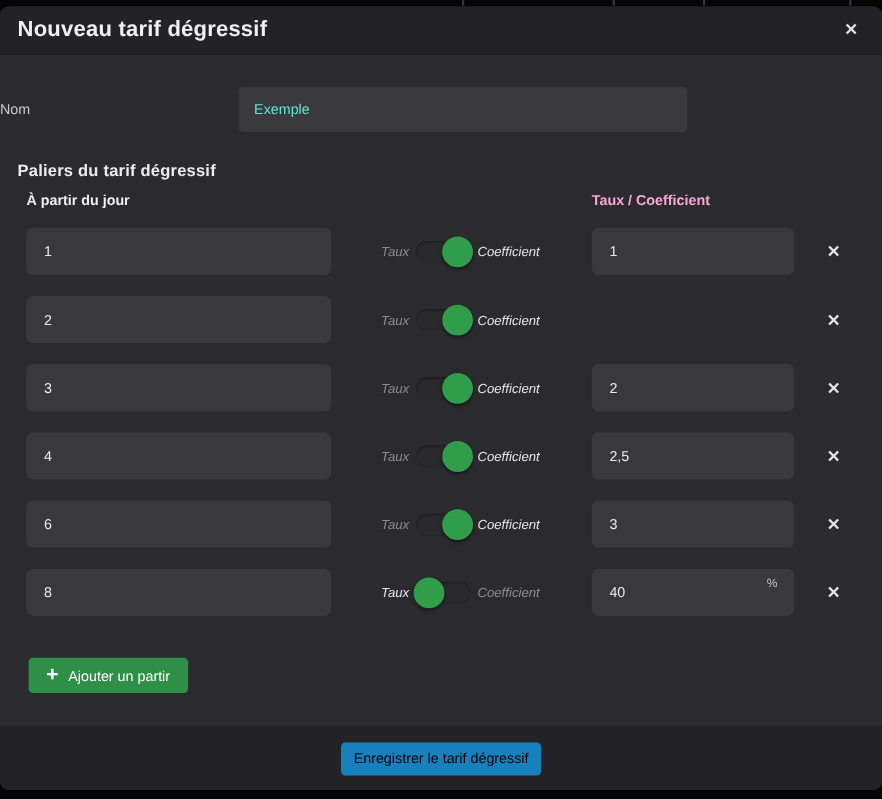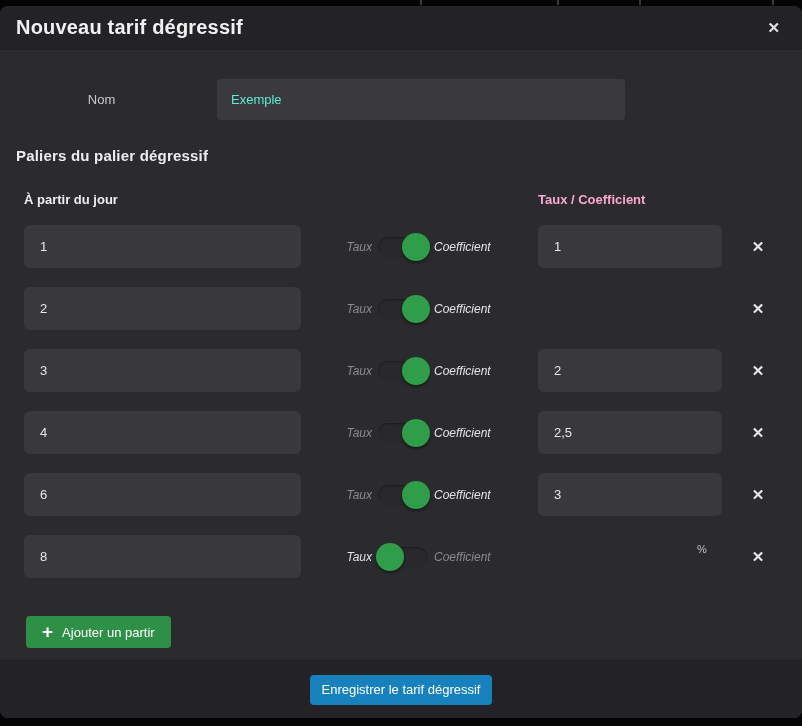--- a/index.html
+++ b/index.html
@@ -38,37 +38,37 @@
   .close-btn {
     margin-left: auto;
     background: none; border: none; cursor: pointer;
     color: #e3e3e3; font-size: 15px; font-weight: 700;
     padding: 4px 6px; line-height: 1;
   }
   
   .modal-body { flex: 1 1 auto; padding-top: 29px; position: relative; }
   .name-group { display: flex; align-items: center; height: 41px; }
   .name-label {
-    width: 203px; text-align: center; padding-right: 0;
+    width: 203px; text-align: left; padding-right: 0;
     color: #c9c9c9; font-size: 13px;
   }
   .name-input {
     margin-left: 14px;
     width: 408px; height: 41px;
     background: #3a3a3e; border: none; border-radius: 4px;
     color: #5eead4; font-size: 13px; padding: 0 14px;
     font-family: "Liberation Sans", "DejaVu Sans", sans-serif;
     outline: none;
   }
   .section-heading {
     margin: 26px 0 0 16px;
     color: #ededed; font-size: 15px; font-weight: 700;
     line-height: 20px; letter-spacing: .2px;
   }
-  .col-headers { position: relative; margin-top: 26px; height: 15px; padding-left: 40px; }
+  .col-headers { position: relative; margin-top: 8px; height: 15px; padding-left: 40px; }
   .col-headers .col-day {
     position: absolute; left: 24px; top: 0;
     color: #f0f0f0; font-size: 13px; font-weight: 700;
   }
   .col-headers .col-rate {
     position: absolute; left: 538px; top: 0;
     color: #f9a8d4; font-size: 13px; font-weight: 700;
   }
   .rows { margin-top: 18px; }
   .palier-row { position: relative; height: 43px; margin-bottom: 19px; }
@@ -130,21 +130,21 @@
   
   .modal-footer {
     flex: 0 0 58px; height: 58px;
     background: #232327;
     border-top: 1px solid #1e1e21;
     display: flex; align-items: center; justify-content: center;
   }
   .save-btn {
     height: 30px; padding: 0 12px;
     background: #1781be; border: none; border-radius: 4px;
-    color: #ffffff; font-size: 13px;
+    color: #000000; font-size: 13px;
     cursor: pointer;
     font-family: "Liberation Sans", "DejaVu Sans", sans-serif;
   }
 </style>
 </head>
 <body>
 
 <div class="backdrop">
   <div class="tab-sep" style="left:420px"></div>
   <div class="tab-sep" style="left:557px"></div>
@@ -159,21 +159,21 @@
     <button class="close-btn">✕</button>
   </div>
 
   <div class="modal-body">
 
     <div class="name-group">
       <label class="name-label">Nom</label>
       <input class="name-input" type="text" value="Exemple" style="">
     </div>
 
-    <div class="section-heading">Paliers du palier dégressif</div>
+    <div class="section-heading">Paliers du tarif dégressif</div>
 
     <div class="col-headers">
       <span class="col-day">À partir du jour</span>
       <span class="col-rate">Taux / Coefficient</span>
     </div>
 
     <div class="rows" id="rows-container">
         <div class="palier-row mode-coef">
     <input class="inp day-inp" type="text" value="1" style="">
     <span class="tgl-label taux-label">Taux</span>
@@ -228,20 +228,21 @@
     <span class="suffix"></span>
     <button class="remove-btn">✕</button>
   </div>
         <div class="palier-row mode-taux">
     <input class="inp day-inp" type="text" value="8" style="">
     <span class="tgl-label taux-label">Taux</span>
     <div class="switch">
       <div class="knob"></div>
     </div>
     <span class="tgl-label coef-label">Coefficient</span>
+    <input class="inp val-inp" type="text" value="40" style="">
     <span class="suffix">%</span>
     <button class="remove-btn">✕</button>
   </div>
       </div>
 
     <button class="add-btn">
       <span class="plus">+</span>
       <span>Ajouter un partir</span>
     </button>
 

